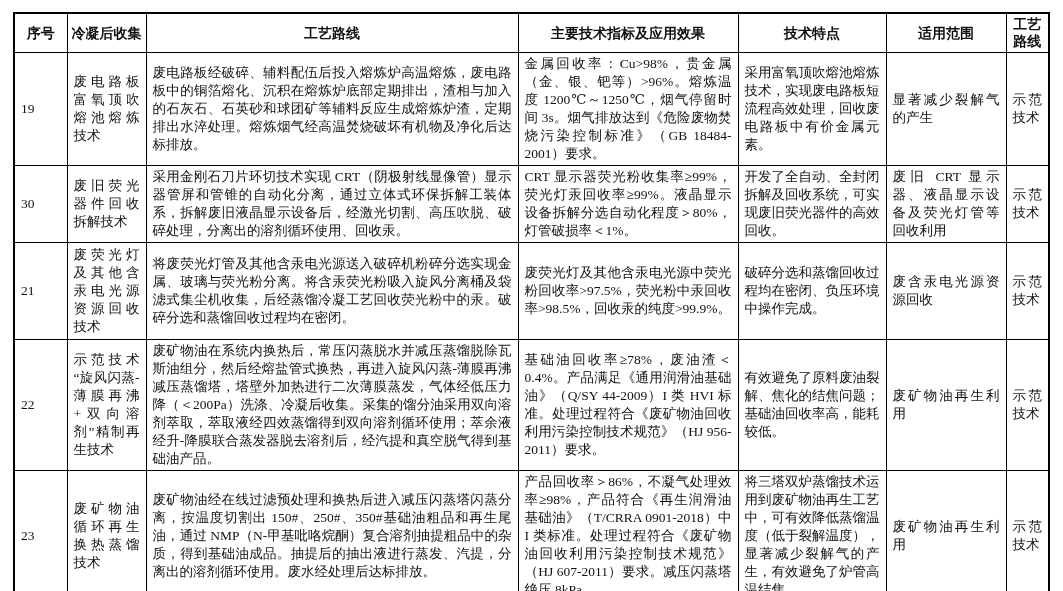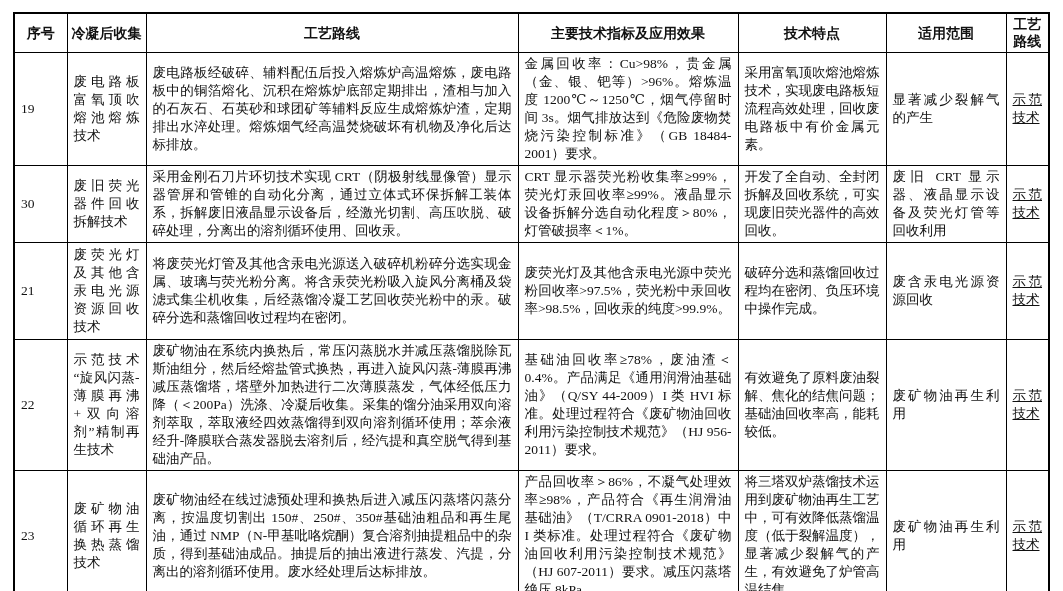--- a/index.html
+++ b/index.html
@@ -51,21 +51,20 @@
     text-align: center;
     padding: 2px 2px;
   }
   td.c-name {
     font-size: 14px;
     padding: 2px 7px;
   }
   td.c-cat {
     font-size: 13.5px;
     line-height: 19px;
-    text-decoration: underline;
   }
   tr.r19 { height: 111px; }
   tr.r20 { height: 73px; }
   tr.r21 { height: 97px; }
   tr.r22 { height: 128px; }
   tr.r23 { height: 124px; }
 </style>
 </head>
 <body>
 

